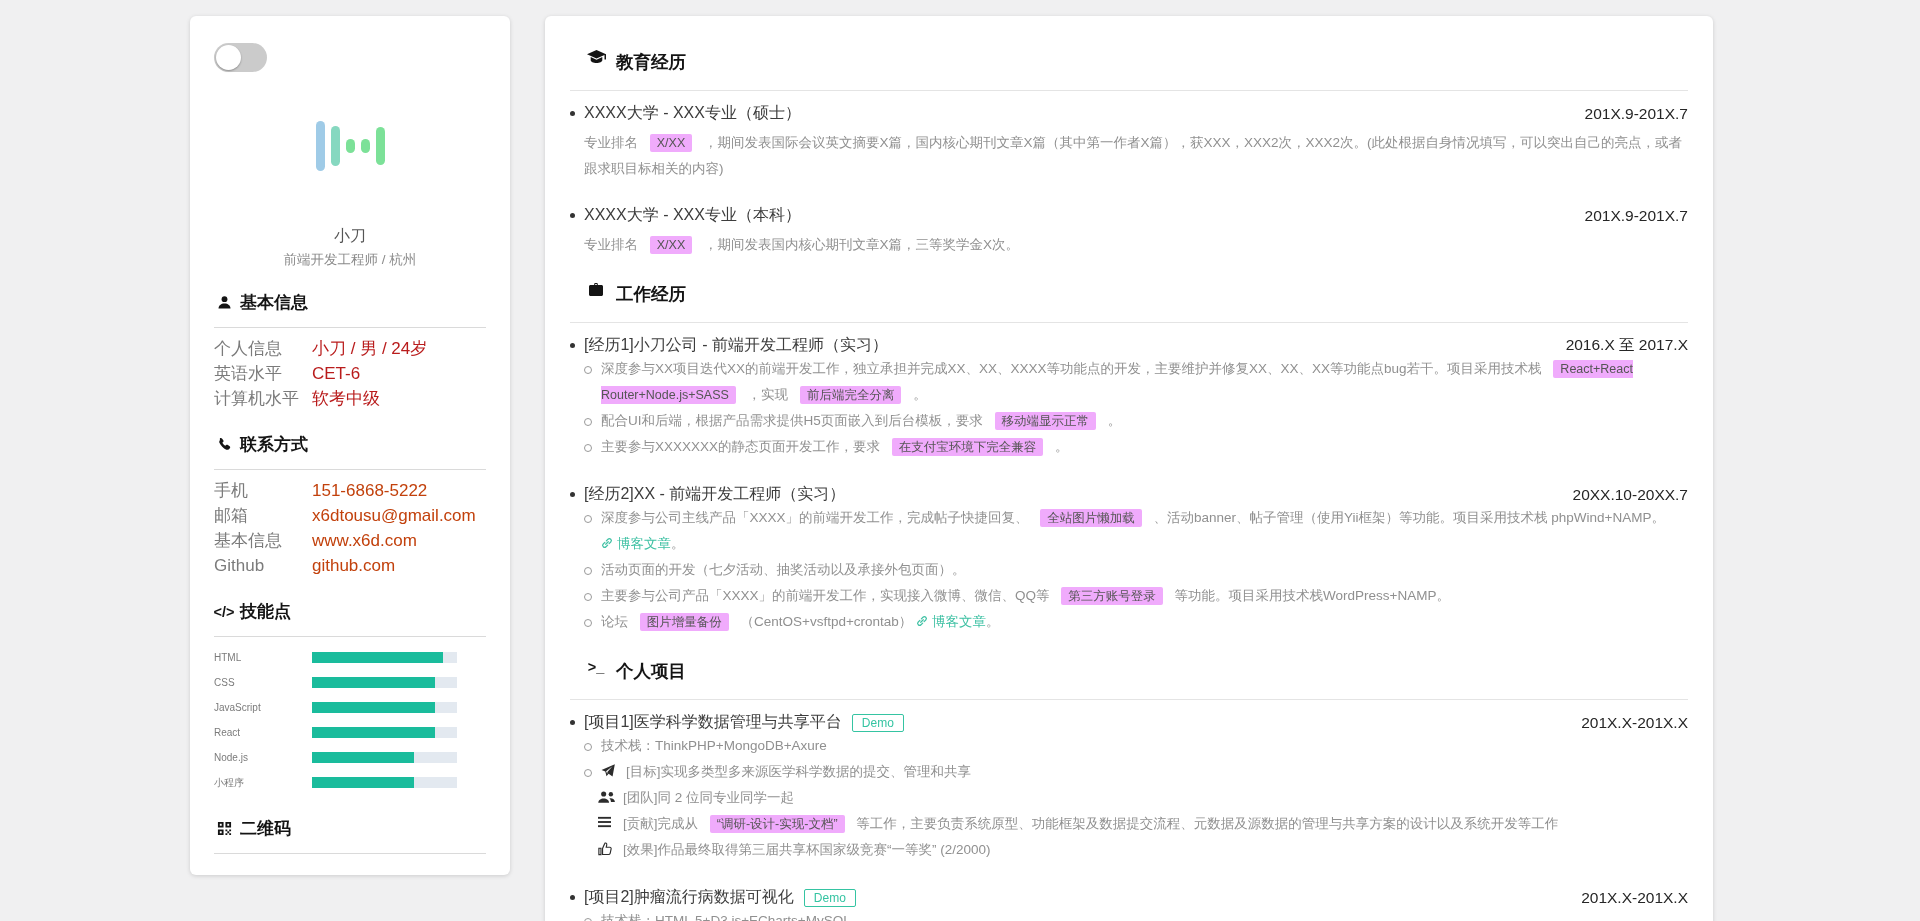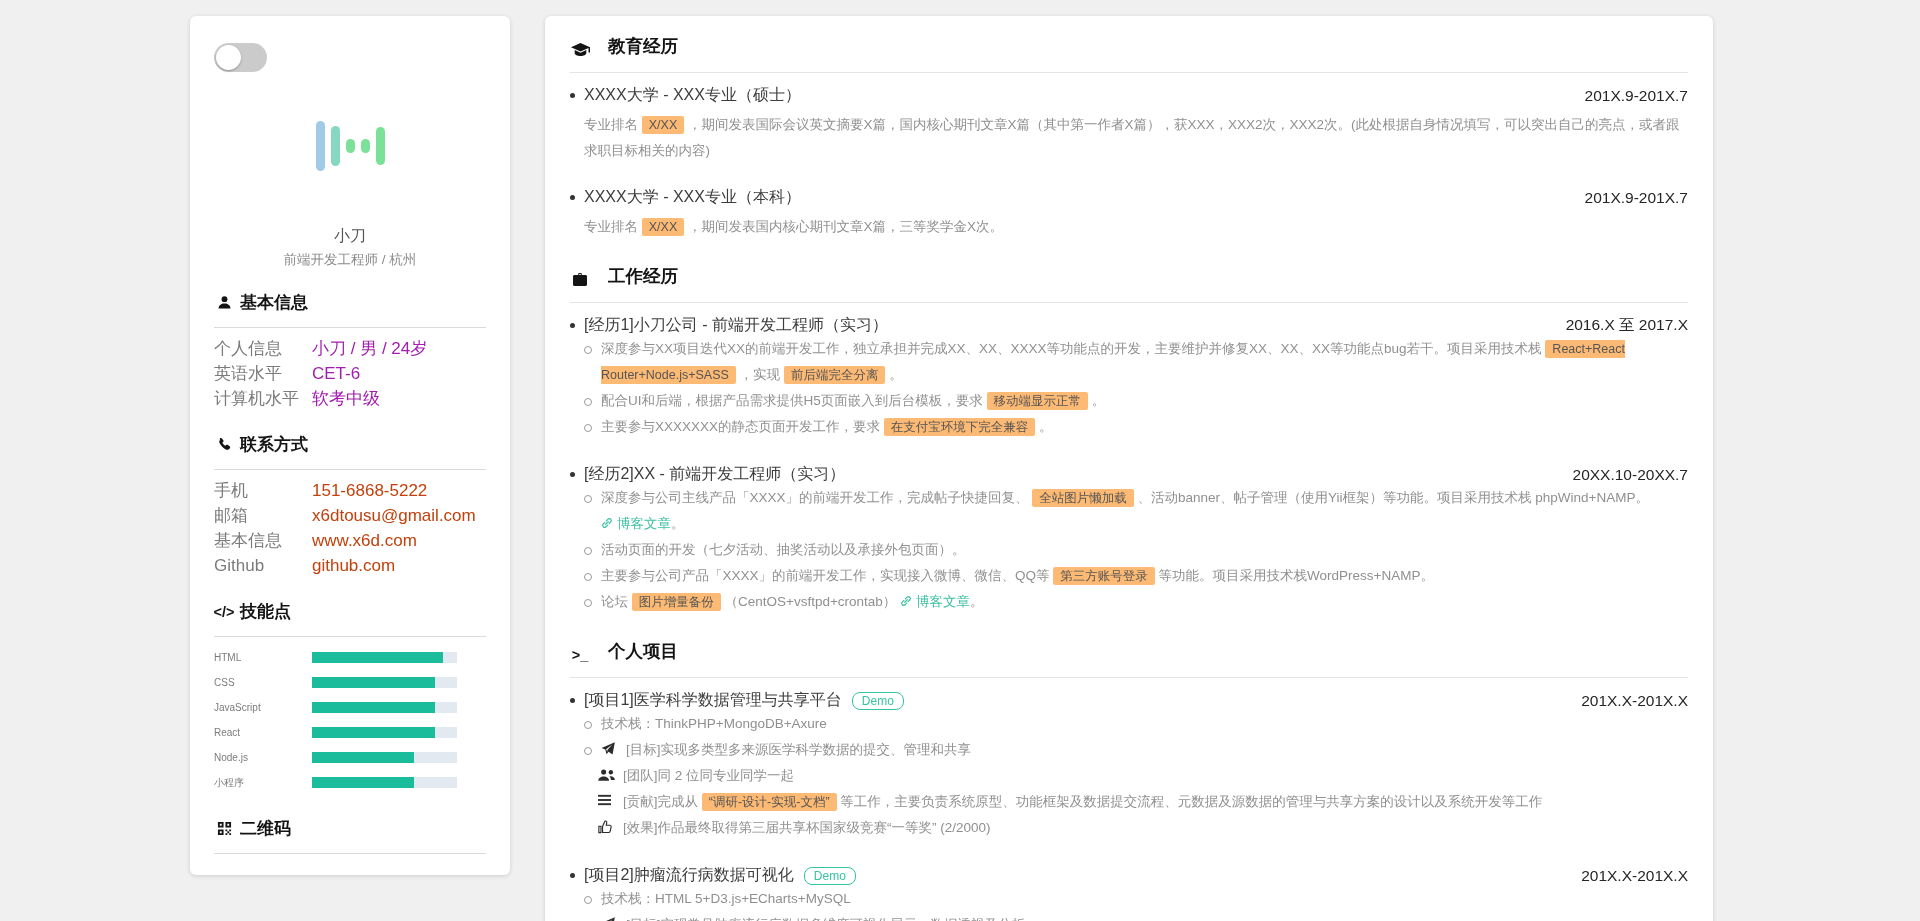--- a/index.html
+++ b/index.html
@@ -19,47 +19,47 @@
   .name{margin-top:46px;text-align:center;font-size:16px;color:#555}
   .subtitle{margin-top:4px;text-align:center;font-size:13.5px;color:#8a8a8a}
   .ssec{margin-top:22px}
   .ssec h2{display:flex;align-items:center;gap:6px;margin:0;font-size:17px;font-weight:700;color:#141414}
   .sec-icon{display:inline-flex;align-items:center;justify-content:center;width:20px;color:#141414}
   .sec-icon svg{display:block}
   .txticon{font-weight:700;font-size:14.5px;letter-spacing:0;color:#141414}
   .sdiv{border:none;border-top:1px solid #dadada;margin:13px 0 8px}
   .kvrow{display:flex;font-size:17px;line-height:25px;color:#7b7b7b}
   .kvlabel{width:98px;flex:none}
-  .kvvalue{color:#a21caf}
+  .kvvalue{color:#b91c1c}
   #contact-rows .kvvalue{color:#c2410c;cursor:pointer}
   .skrow{display:flex;align-items:center;height:25px;font-size:10px;color:#7b7b7b}
   .skname{width:98px;flex:none}
   .sktrack{width:145px;height:11px;background:#e3e9f0}
   .skfill{height:100%;background:#1abc9c}
   .qrspace{height:62px}
   
   #main{left:545px;top:16px;width:1168px;height:1020px;padding:18px 25px;box-sizing:border-box}
   .msec{margin-bottom:20px}
-  .msec h2{display:flex;align-items:flex-end;gap:18px;margin:0;font-size:17.5px;font-weight:700;color:#141414}
+  .msec h2{display:flex;align-items:flex-start;gap:10px;margin:16px;font-size:17.5px;font-weight:700;color:#141414}
   .mdiv{border:none;border-top:1px solid #e4e4e4;margin:14px 0 12px}
   .entry{margin-bottom:24px}
   .etitle{display:flex;align-items:center;font-size:16px;color:#3d3d3d}
   .edot{flex:none;width:14px}
   .edot::before{content:"";display:block;width:5px;height:5px;border-radius:50%;background:#333}
   .edate{margin-left:auto;font-size:15.5px;color:#262626}
-  .badge{border:1px solid #35c4a2;color:#35c4a2;border-radius:8px;font-size:12px;padding:1px 9px;margin-left:10px;cursor:pointer}
+  .badge{border:1px solid #35c4a2;color:#35c4a2;border-radius:2px;font-size:12px;padding:1px 9px;margin-left:10px;cursor:pointer}
   .edesc{margin:6px 0 0 14px;font-size:13.5px;line-height:25px;color:#909090}
   .bullet,.pline{display:flex;margin-left:14px;line-height:26px;font-size:13.5px;color:#909090}
   .bmark{flex:none;width:17px;padding-top:10px}
   .bmark i{display:block;width:6px;height:6px;border:1px solid #9a9a9a;border-radius:50%}
   .bspacer{flex:none;width:14px}
   .picon{flex:none;width:25px;padding-top:5px;color:#2c2c2c}
   .picon svg{display:block}
   .btext{flex:1;min-width:0}
-  .chip{background:#fdba74;color:#555;padding:2px 7px;font-size:12.5px;border-radius:2px;margin:0 0}
+  .chip{background:#f0abfc;color:#555;padding:2px 7px;font-size:12.5px;border-radius:2px;margin:0 8px}
   .blink{color:#3fc1a4;display:inline-flex;align-items:center;gap:4px;cursor:pointer}
   .blink svg{position:relative;top:1px}
 </style>
 </head>
 <body>
 
 <div>
 
   <aside id="sidebar" class="card">
     <div class="toggle">

